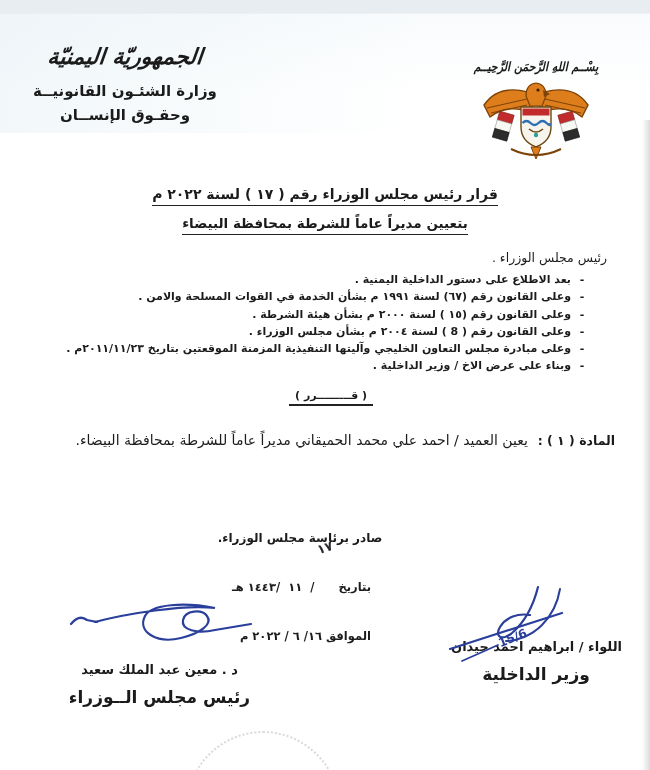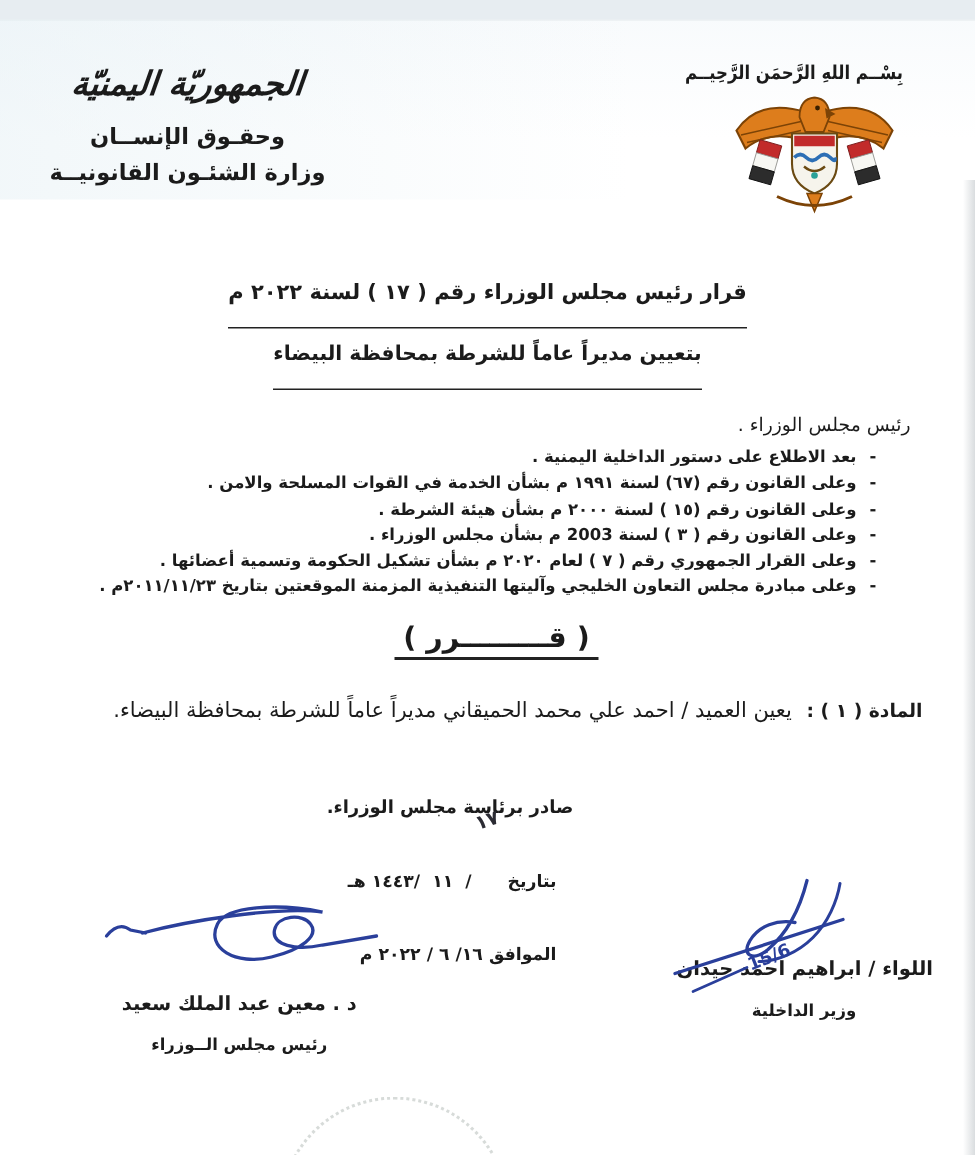--- a/index.html
+++ b/index.html
@@ -30,47 +30,47 @@
   .ministry{
     position:absolute;top:44px;right:425px;width:200px;left:25px;
     width:200px;text-align:center;
   }
   .ministry .callig{
     font-size:22px;font-weight:bold;font-style:italic;
     transform:skewX(-6deg);letter-spacing:1px;margin-bottom:10px;
   }
   .ministry .mline{font-size:15px;font-weight:bold;line-height:24px;letter-spacing:.5px;}
   .emblem-block{
-    position:absolute;top:42px;left:470px;right:48px;width:132px;
+    position:absolute;top:60px;left:470px;right:48px;width:132px;text-align:center;font-style:italic;
   }
   .bismillah{
     font-size:11px;font-weight:bold;letter-spacing:.5px;
     transform:scaleY(1.15);margin-bottom:4px;white-space:nowrap;
   }
   
   .main{
     position:absolute;top:184px;right:35px;left:35px;text-align:center;
   }
   .title-line{
     display:inline-block;font-size:14px;font-weight:bold;
-    border-bottom:1.5px solid #222;padding-bottom:15px;white-space:nowrap;
+    border-bottom:1.5px solid #222;padding-bottom:3px;white-space:nowrap;
   }
   .title-line.second{font-size:13.5px;margin-top:9px;text-align:right;}
   .intro{
     text-align:right;font-size:12.5px;font-weight:normal;margin:15px 8px 6px 0;
   }
   ul.preamble{
     list-style:none;margin:2px 0 0 0;padding:0 22px 0 0;text-align:right;
   }
   ul.preamble li{
     font-size:11px;font-weight:bold;line-height:17.3px;white-space:nowrap;
   }
   ul.preamble li::before{content:"-";display:inline-block;width:22px;text-align:center;}
   .decree-word{
-    display:inline-block;margin-top:14px;font-size:19px;font-weight:bold;
+    display:inline-block;margin-top:14px;font-size:11px;font-weight:bold;
     border-bottom:2px solid #222;padding:0 6px 2px 6px;margin-left:12px;
   }
   .article{
     text-align:right;margin-top:26px;font-size:12px;white-space:nowrap;
   }
   .article .alabel{font-weight:bold;font-size:12.5px;margin-left:6px;}
   .article .atext{font-size:14px;font-weight:500;}
   
   .issuance{
     position:absolute;top:531px;right:255px;width:190px;text-align:center;
@@ -80,21 +80,21 @@
   .handwritten-day{
     position:absolute;top:-12px;right:62px;
     font-size:13px;color:#2b2b33;transform:rotate(-18deg);font-weight:bold;
   }
   
   .sig-left{
     position:absolute;top:594px;right:395px;left:30px;width:235px;text-align:center;
   }
   .sig-left .sig-svg{margin-bottom:2px;}
   .sig-name{font-size:13px;font-weight:bold;line-height:28px;white-space:nowrap;}
-  .sig-title{font-size:11px;font-weight:bold;line-height:26px;white-space:nowrap;}
+  .sig-title{font-size:17px;font-weight:bold;line-height:26px;white-space:nowrap;}
   .sig-right{
     position:absolute;top:583px;left:415px;right:28px;width:210px;text-align:right;
   }
   .sig-right .sigsvg-wrap{position:relative;height:68px;}
   .sig-right .sig-svg{position:absolute;top:0;right:30px;}
   .sig-right .hand-date{
     position:absolute;top:48px;right:95px;color:#2a3f9b;
     font-size:12px;transform:rotate(-22deg);font-weight:bold;
   }
   .sig-right .sig-name{margin-top:-18px;}
@@ -108,22 +108,22 @@
 </head>
 <body>
 
 <div class="page">
   <div class="top-strip"></div>
   <div class="left-tint"></div>
   <div class="right-edge"></div>
 
   <div class="ministry" style="right:auto;left:25px;">
     <div class="callig">الجمهوريّة اليمنيّة</div>
+    <div class="mline">وزارة الشئـون القانونيــة</div>
     <div class="mline">وحقـوق الإنســان</div>
-    <div class="mline">وزارة الشئـون القانونيــة</div>
   </div>
 
   <div class="emblem-block" style="left:auto;right:48px;">
     <div class="bismillah">بِسْــم اللهِ الرَّحمَن الرَّحِيــم</div>
     <svg width="118" height="86" viewBox="0 0 118 86">
 
       <path d="M7,28 Q22,6 54,16 L56,36 Q30,26 13,40 Z" fill="#dd7d1c" stroke="#7c4306" stroke-width="1.4"></path>
       <path d="M111,28 Q96,6 64,16 L62,36 Q88,26 105,40 Z" fill="#dd7d1c" stroke="#7c4306" stroke-width="1.4"></path>
       <path d="M10,31 L50,22 M14,36 L50,28" stroke="#7c4306" stroke-width="1" fill="none"></path>
       <path d="M108,31 L68,22 M104,36 L68,28" stroke="#7c4306" stroke-width="1" fill="none"></path>
@@ -161,23 +161,23 @@
     <div>
       <span class="title-line second">بتعيين مديراً عاماً للشرطة بمحافظة البيضاء</span>
     </div>
 
     <div class="intro">رئيس مجلس الوزراء .</div>
 
     <ul class="preamble">
       <li>بعد الاطلاع على دستور الداخلية اليمنية .</li>
       <li>وعلى القانون رقم (٦٧) لسنة ١٩٩١ م  بشأن الخدمة في القوات المسلحة والامن .</li>
       <li>وعلى القانون رقم (١٥ ) لسنة ٢٠٠٠ م بشأن هيئة الشرطة .</li>
-      <li>وعلى القانون رقم ( ٣ ) لسنة 2003 م بشأن مجلس الوزراء .</li>
-      <li>وعلى القرار الجمهوري رقم ( ٧ ) لعام ٢٠٢٠ م بشأن تشكيل الحكومة وتسمية أعضائها .</li>
+      <li>وعلى القانون رقم ( 8 ) لسنة ٢٠٠٤ م بشأن مجلس الوزراء .</li>
       <li>وعلى مبادرة مجلس التعاون الخليجي وآليتها التنفيذية المزمنة الموقعتين بتاريخ ٢٠١١/١١/٢٣م .</li>
+      <li>وبناء على عرض الاخ / وزير الداخلية  .</li>
     </ul>
 
     <div>
       <span class="decree-word">( قـــــــــرر )</span>
     </div>
 
     <div class="article">
       <span class="alabel">المادة ( ١ ) :</span>
       <span class="atext">يعين العميد / احمد علي محمد الحميقاني مديراً عاماً للشرطة بمحافظة البيضاء.</span>
     </div>

